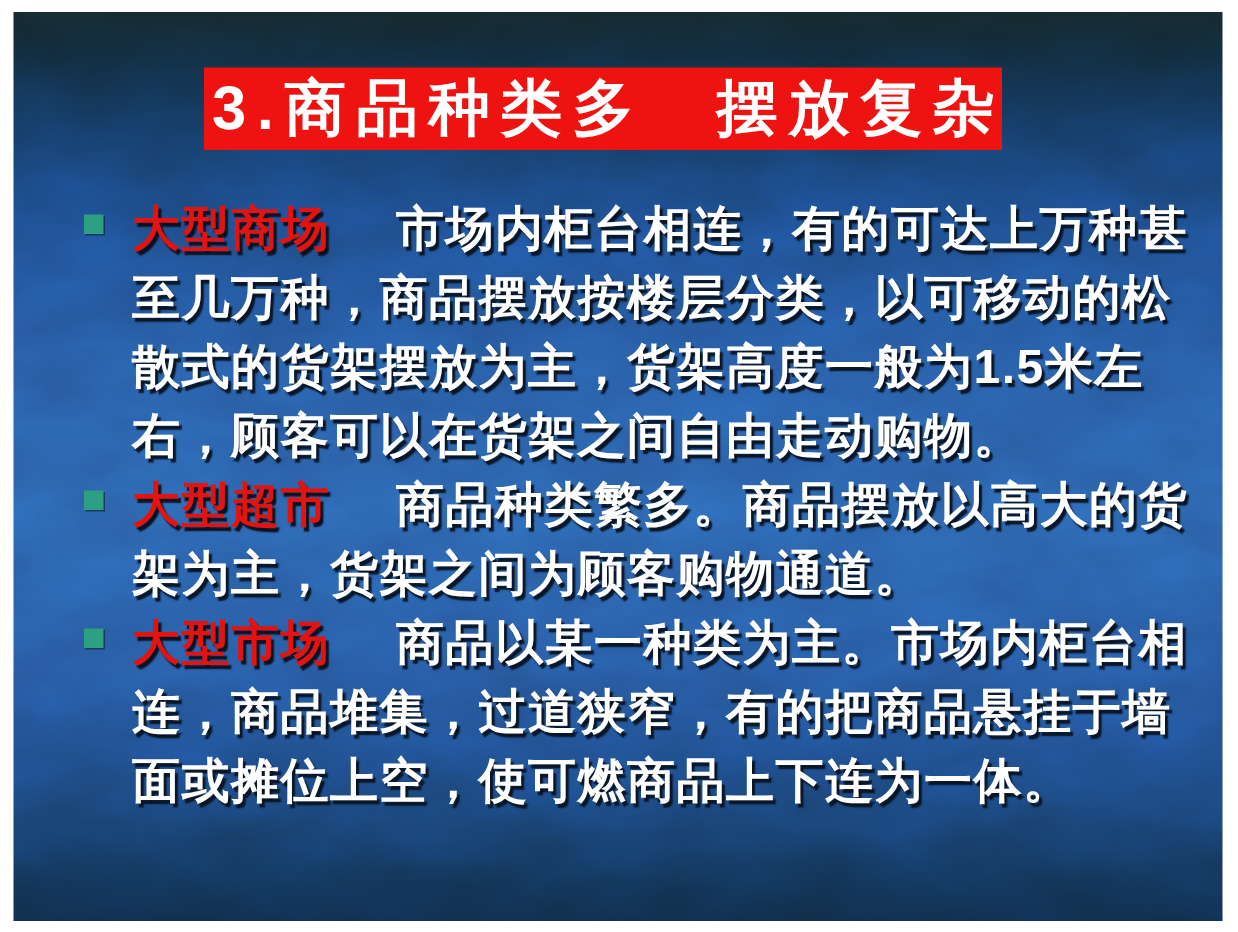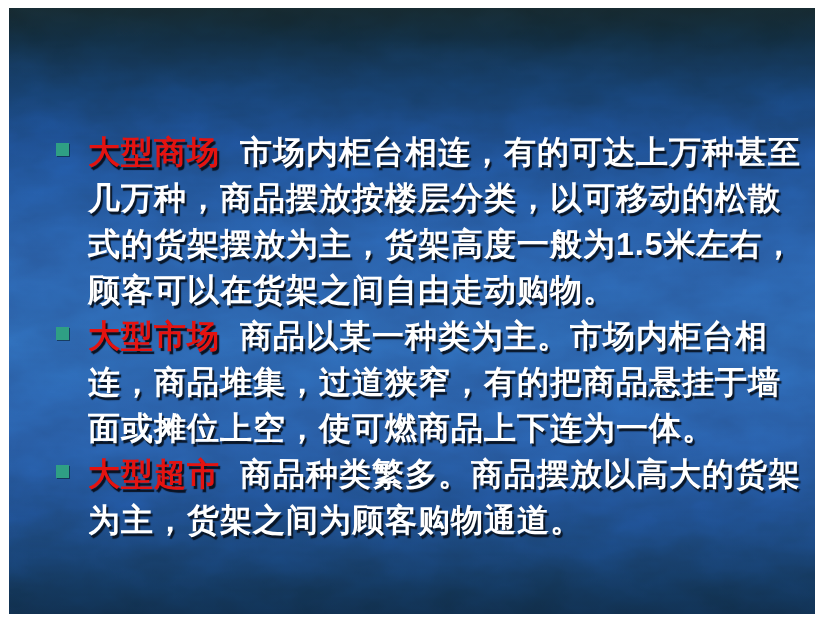--- a/index.html
+++ b/index.html
@@ -73,54 +73,57 @@
   }
   .sq {
     position: absolute;
     left: 4px; top: 14px;
     width: 13px; height: 13px;
     background: var(--bullet-teal, #2f9f84);
     box-shadow: 1px 1px 0 rgba(5, 25, 35, 0.55);
   }
   .lead {
     color: var(--lead-red, #e41310);
-    margin-right: 20px;
+    margin-right: 44px;
     text-shadow: 2px 3px 1px #0a1220;
   }
 </style>
 </head>
 <body>
 
 <div class="frame">
   <div class="slide">
 
     <svg class="texture" xmlns="http://www.w3.org/2000/svg" width="806" height="606">
       <filter id="tex" x="0" y="0" width="100%" height="100%">
         <feTurbulence type="fractalNoise" baseFrequency="0.014 0.028" numOctaves="4" seed="7" result="n"></feTurbulence>
         <feColorMatrix in="n" type="matrix" values="0 0 0 0 0.45
                   0 0 0 0 0.60
                   0 0 0 0 0.85
                   0 0 0 0.9 0"></feColorMatrix>
       </filter>
       <rect width="806" height="606" filter="url(#tex)"></rect>
     </svg>
 
+    <div class="banner">
+      <span class="title">3.商品种类多　摆放复杂</span>
+    </div>
 
     <div class="content">
 
       <div class="item">
         <span class="sq"></span>
         <span class="lead">大型商场</span><span class="btext">市场内柜台相连，有的可达上万种甚至几万种，商品摆放按楼层分类，以可移动的松散式的货架摆放为主，货架高度一般为1.5米左右，顾客可以在货架之间自由走动购物。</span>
       </div>
 
       <div class="item">
         <span class="sq"></span>
-        <span class="lead">大型市场</span><span class="btext">商品以某一种类为主。市场内柜台相连，商品堆集，过道狭窄，有的把商品悬挂于墙面或摊位上空，使可燃商品上下连为一体。</span>
+        <span class="lead">大型超市</span><span class="btext">商品种类繁多。商品摆放以高大的货架为主，货架之间为顾客购物通道。</span>
       </div>
 
       <div class="item">
         <span class="sq"></span>
-        <span class="lead">大型超市</span><span class="btext">商品种类繁多。商品摆放以高大的货架为主，货架之间为顾客购物通道。</span>
+        <span class="lead">大型市场</span><span class="btext">商品以某一种类为主。市场内柜台相连，商品堆集，过道狭窄，有的把商品悬挂于墙面或摊位上空，使可燃商品上下连为一体。</span>
       </div>
 
     </div>
   </div>
 </div>
 
 </body></html>

